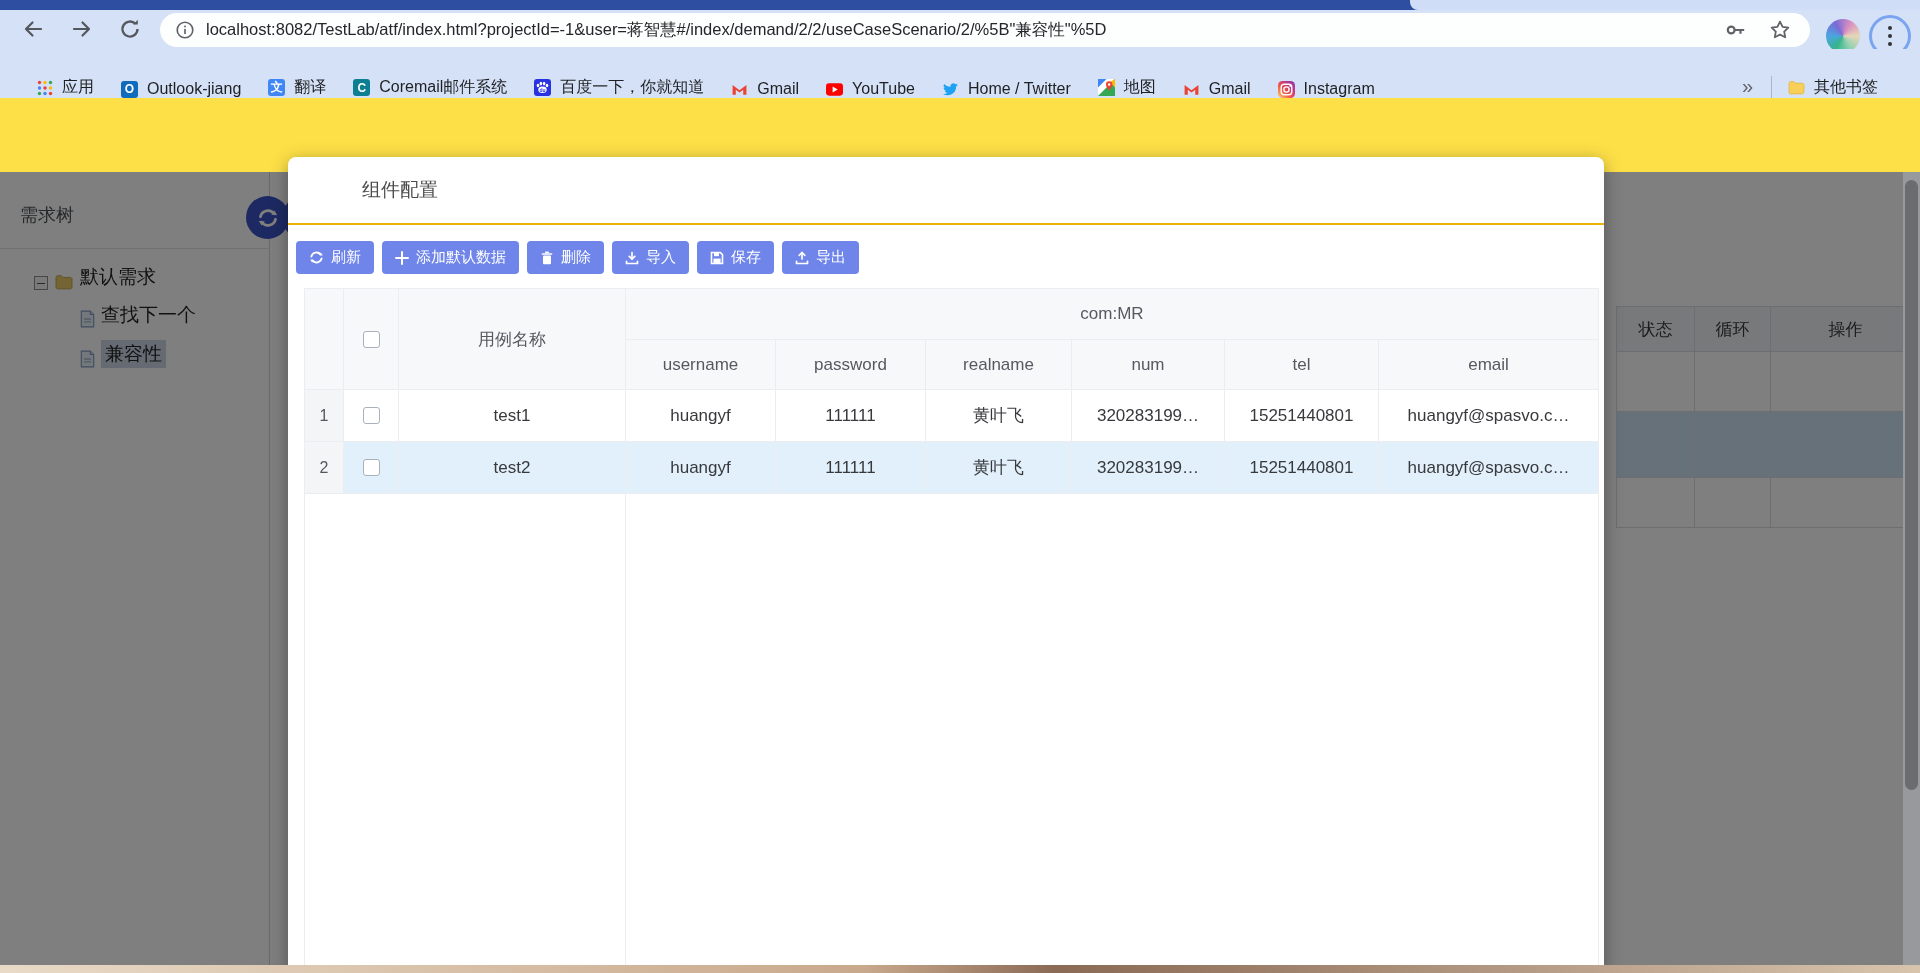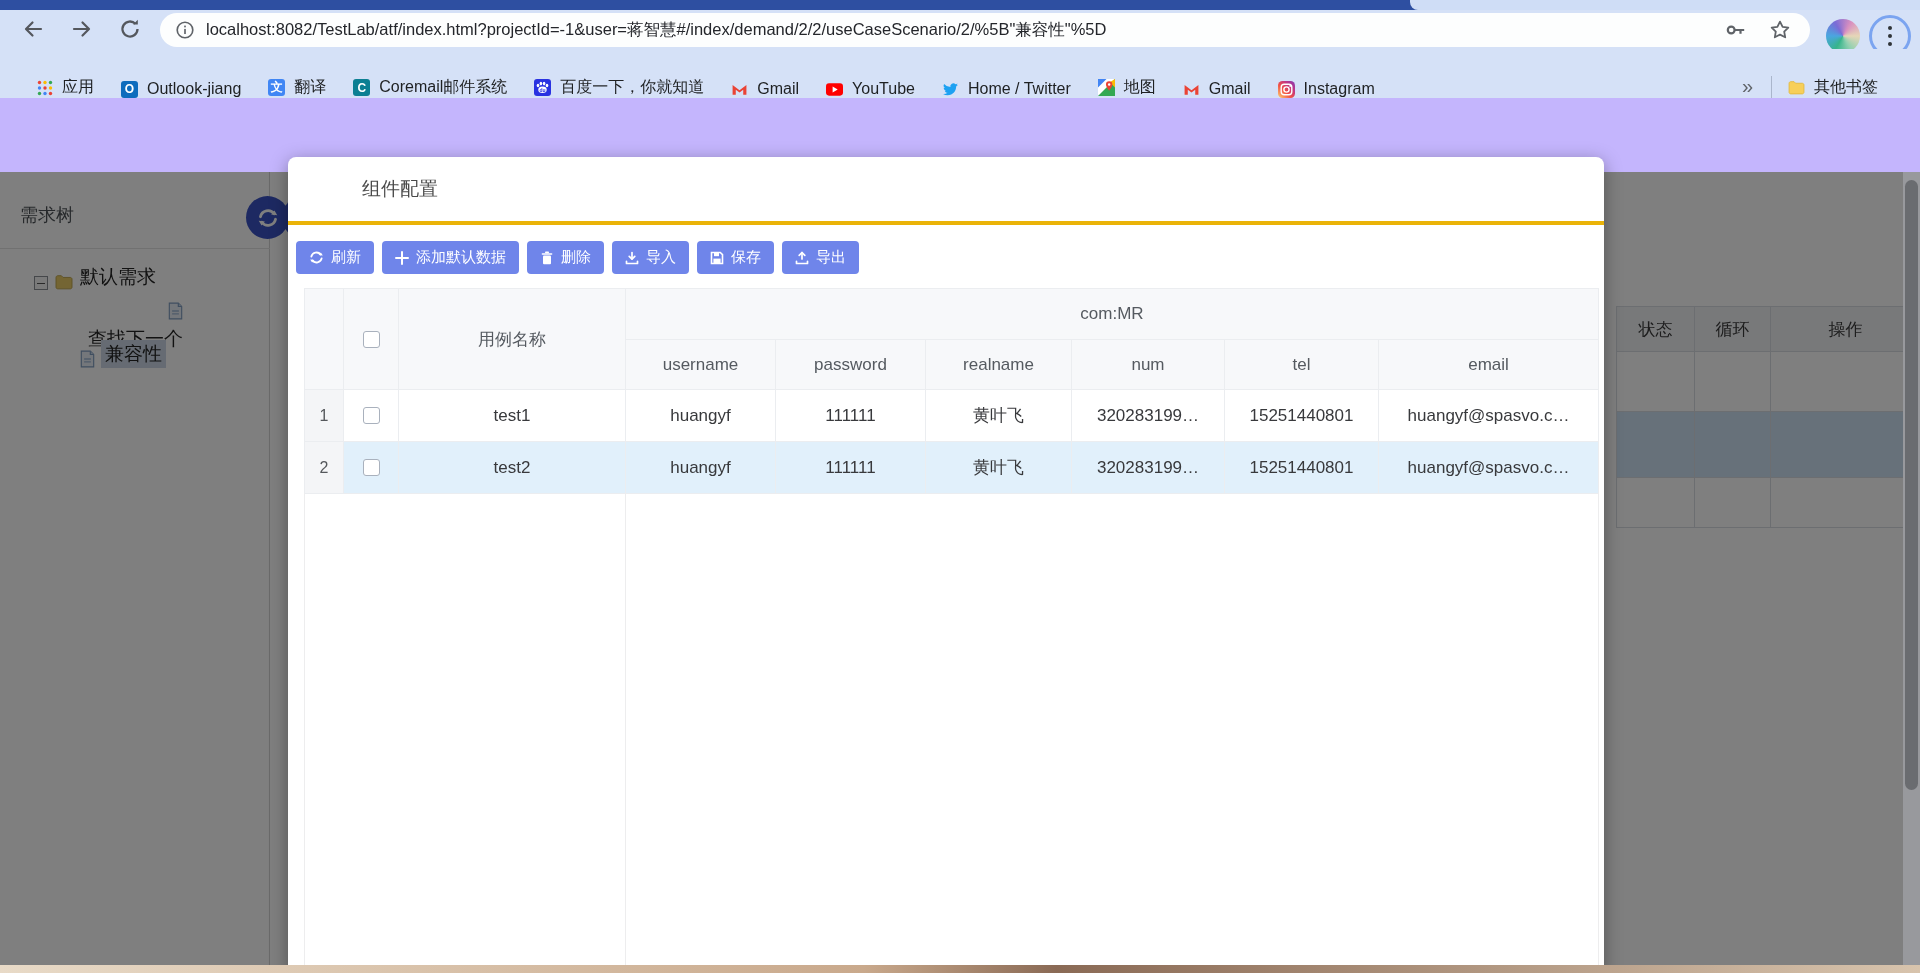--- a/index.html
+++ b/index.html
@@ -1,18 +1,18 @@
 <!DOCTYPE html>
 <html><head>
 <meta charset="utf-8">
 <style>
   * { margin:0; padding:0; box-sizing:border-box; }
   html,body { width:1920px; height:973px; }
   body { font-family:"Liberation Sans","DejaVu Sans",sans-serif; }
-  .screen { position:relative; width:1920px; height:973px; overflow:hidden; background:#c4b5fd; }
+  .screen { position:relative; width:1920px; height:973px; overflow:hidden; background:#fde047; }
 
   
   .titlebar { position:absolute; left:0; top:0; width:1920px; height:10px; background:#2e4fa1; }
   .titlebar .tab-end { position:absolute; left:1410px; top:0; height:10px; width:510px; background:#cfddf6; border-bottom-left-radius:8px; }
   .toolbar { position:absolute; left:0; top:10px; width:1920px; height:39px; background:#d5e1f7; }
   .nav-ico { position:absolute; top:3px; width:32px; height:32px; display:flex; align-items:center; justify-content:center; border-radius:50%; cursor:pointer; }
   .omnibox { position:absolute; left:160px; top:3px; width:1650px; height:34px; background:#fdfefe; border-radius:17px; display:flex; align-items:center; }
   .omni-info { margin-left:14px; width:22px; height:22px; flex:0 0 auto; }
   .omni-url { margin-left:10px; font-size:16.5px; color:#24262b; white-space:nowrap; overflow:hidden; flex:1 1 auto; }
   .omni-key { position:absolute; right:62px; top:5px; width:24px; height:24px; }
@@ -64,21 +64,21 @@
   .bg-r1 { height:60px; } .bg-r2 { height:66px; background:#cfe3f4; } .bg-r3 { height:50px; }
 
   .overlay { position:absolute; left:0; top:0; width:1920px; height:801px; background:rgba(0,0,0,0.5); z-index:10; }
 
   .scrollbar { position:absolute; right:0; top:0; width:17px; height:801px; background:#98999d; z-index:12; }
   .scroll-thumb { position:absolute; left:2px; top:8px; width:13px; height:610px; border-radius:7px; background:#6a6c70; }
 
   
   .modal { position:absolute; left:288px; top:157px; width:1316px; height:816px; background:#fff; z-index:20;
            border-radius:8px 8px 0 0; box-shadow:0 4px 18px rgba(0,0,0,.35); }
-  .tabs { position:absolute; left:0; top:0; width:1316px; height:68px; border-bottom:4px solid #eab308; display:flex; justify-content:flex-start; }
+  .tabs { position:absolute; left:0; top:0; width:1316px; height:68px; border-bottom:2px solid #eab308; display:flex; justify-content:flex-start; }
   .tab { width:176px; margin:0 24px; display:flex; align-items:center; justify-content:center; font-size:19px; color:#4a4a4a; cursor:pointer; }
   .tab.active { color:#5272e0; border-bottom:3px solid #5272e0; }
 
   .mtoolbar { position:absolute; left:8px; top:84px; display:flex; gap:8px; }
   .tbtn { height:33px; border:none; border-radius:4px; background:#6f85ea; color:#fff; font-size:15px;
           font-family:inherit; display:flex; align-items:center; gap:7px; padding:0 13px; cursor:pointer; }
   .tbtn svg { display:block; }
 
   .mtable { position:absolute; left:16px; top:131px; border-collapse:collapse; table-layout:fixed; }
   .mtable th, .mtable td { border:1px solid #ebedf0; text-align:center; font-weight:normal; overflow:hidden; white-space:nowrap; }
@@ -287,21 +287,21 @@
     <div class="sidebar">
       <div class="side-title">需求树</div>
       <div class="side-sep"></div>
       <div class="tree-row" style="left:34px; top:92px;">
         <span class="expander"></span>
         <svg width="20" height="16" viewBox="0 0 16 14">
             <path d="M1 3c0-.8.7-1.5 1.5-1.5h3.2L7.2 3h6.3c.8 0 1.5.7 1.5 1.5v7c0 .8-.7 1.5-1.5 1.5h-11C1.7 13 1 12.3 1 11.5z" fill="#e9cb66" stroke="#b9a04a" stroke-width=".8"></path>
           </svg>
         <span class="tree-label">默认需求</span>
       </div>
-      <div class="tree-row" style="left:88px; top:130px;flex-direction:column;">
+      <div class="tree-row" style="left:80px; top:130px;">
         <svg width="15" height="18" viewBox="0 0 13 16">
             <path d="M1 1h8l3 3v11H1z" fill="#e8eef7" stroke="#7f9cc0"></path>
             <path d="M9 1v3h3" fill="#c9d8ea" stroke="#7f9cc0"></path>
             <path d="M3.5 8h6M3.5 10.5h6" stroke="#9fb6d4" stroke-width="1.2"></path>
           </svg>
         <span class="tree-label">查找下一个</span>
       </div>
       <div class="tree-row" style="left:80px; top:168px;">
         <svg width="15" height="18" viewBox="0 0 13 16">
             <path d="M1 1h8l3 3v11H1z" fill="#e8eef7" stroke="#7f9cc0"></path>

